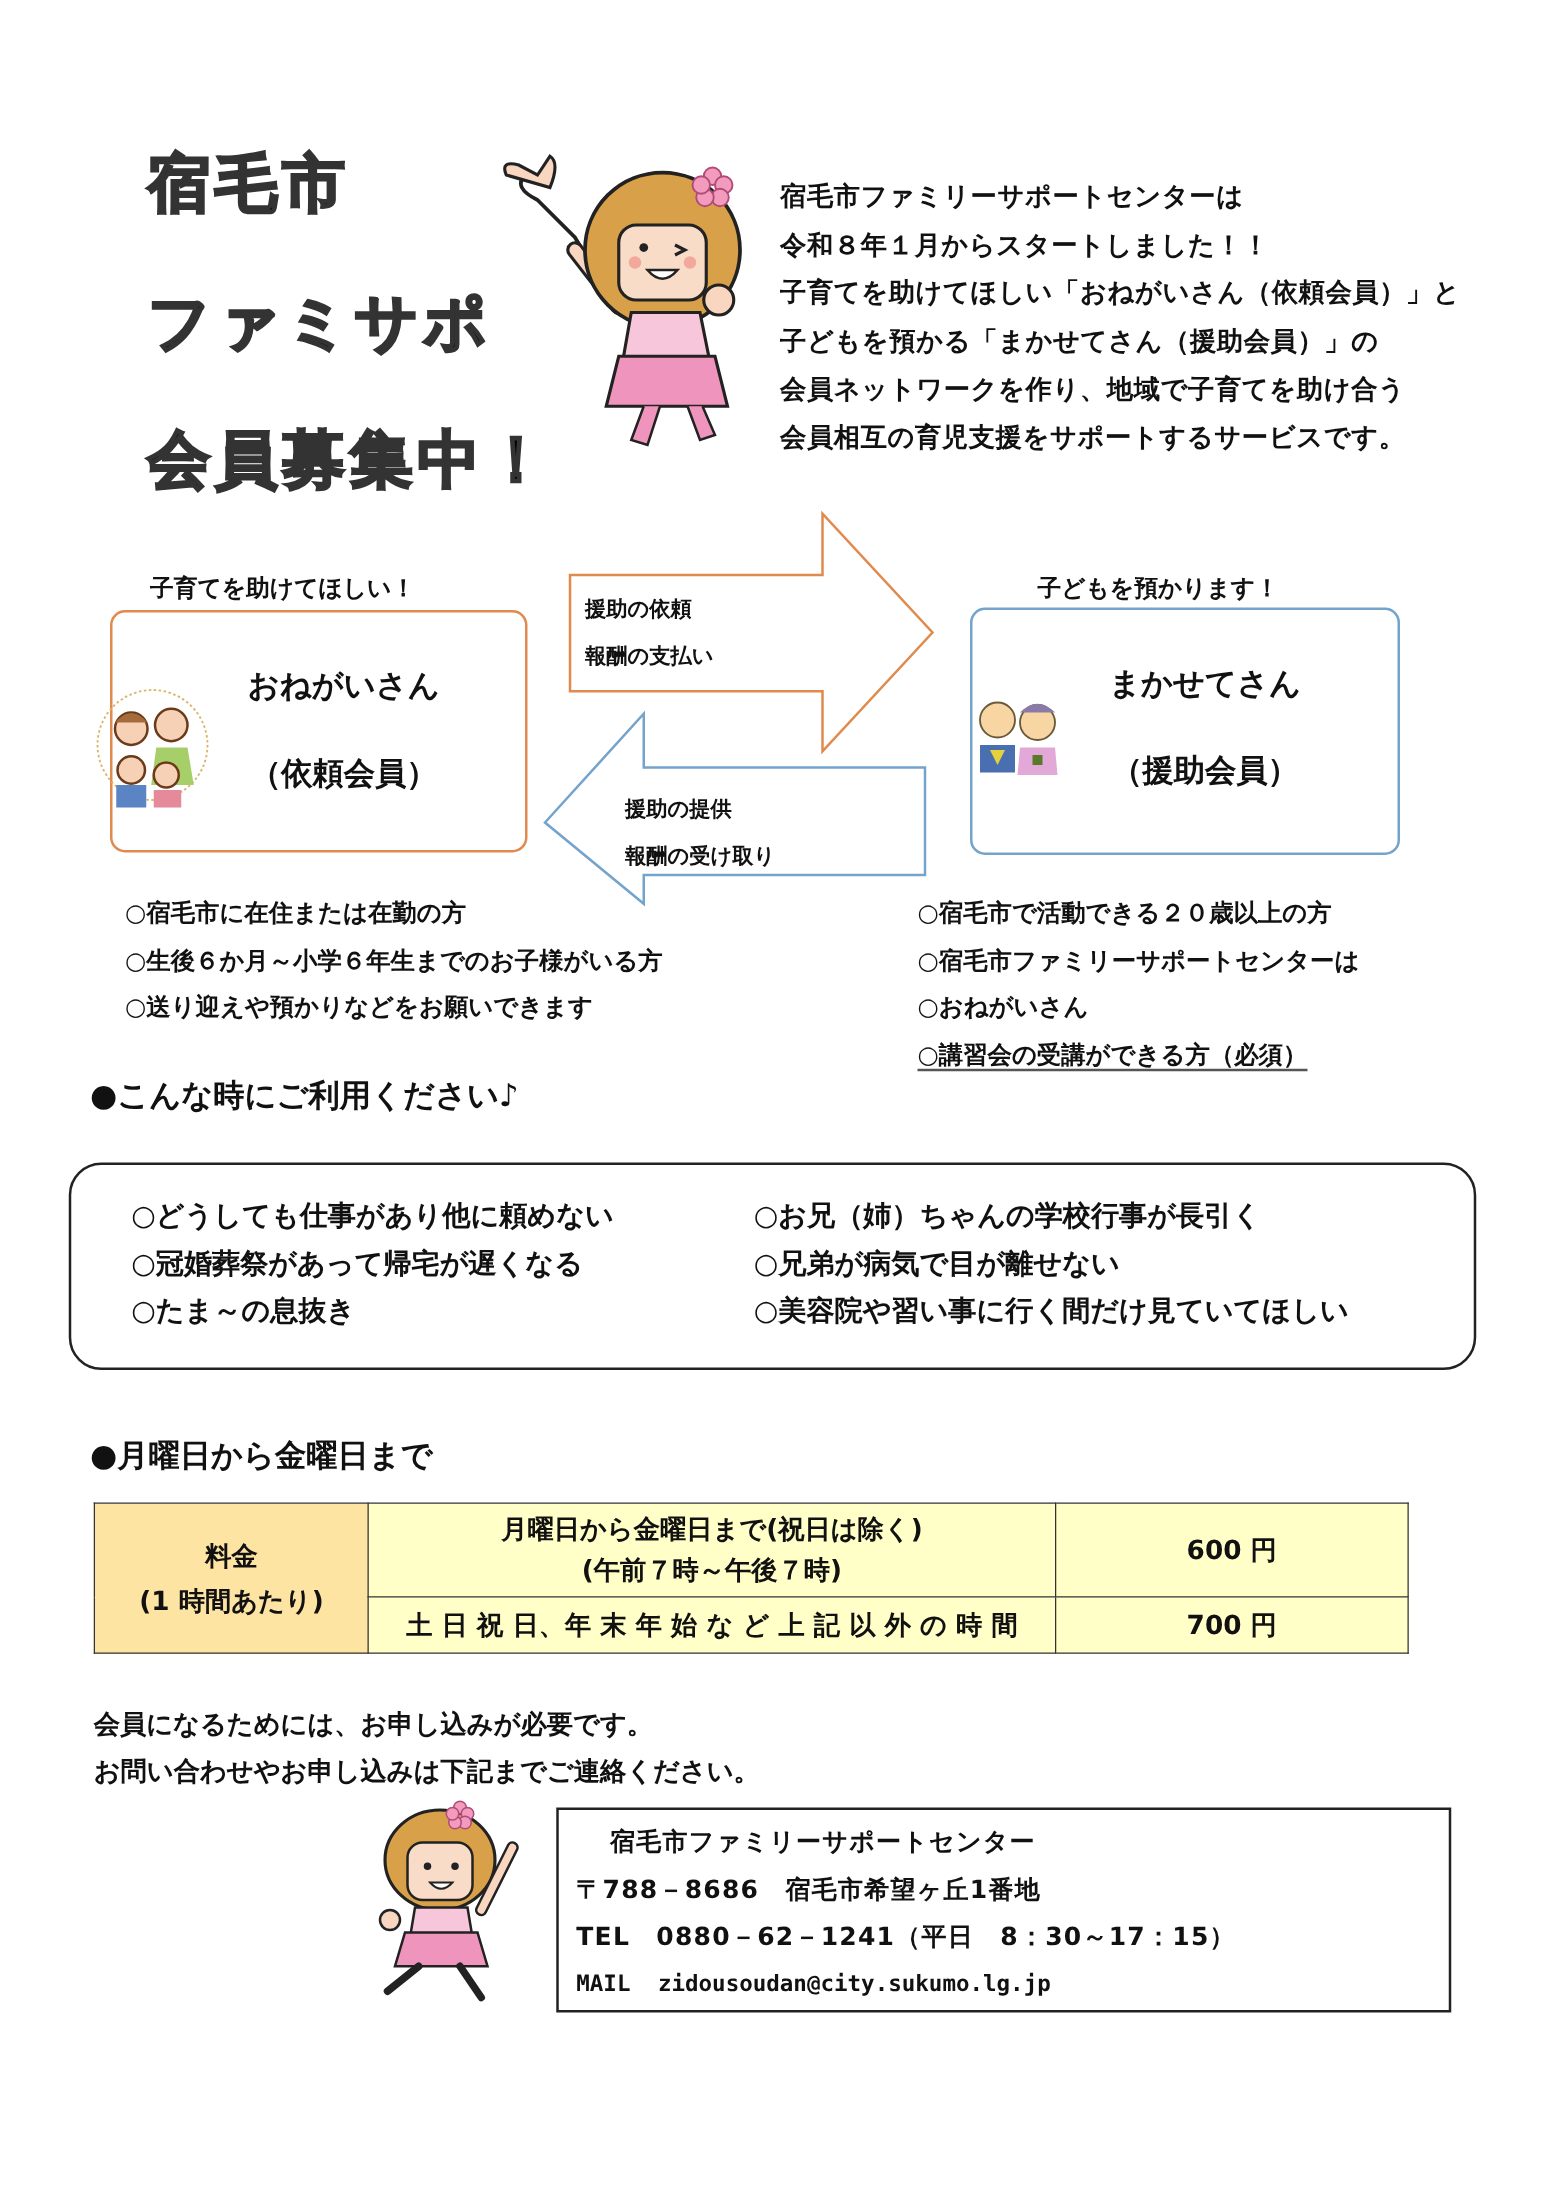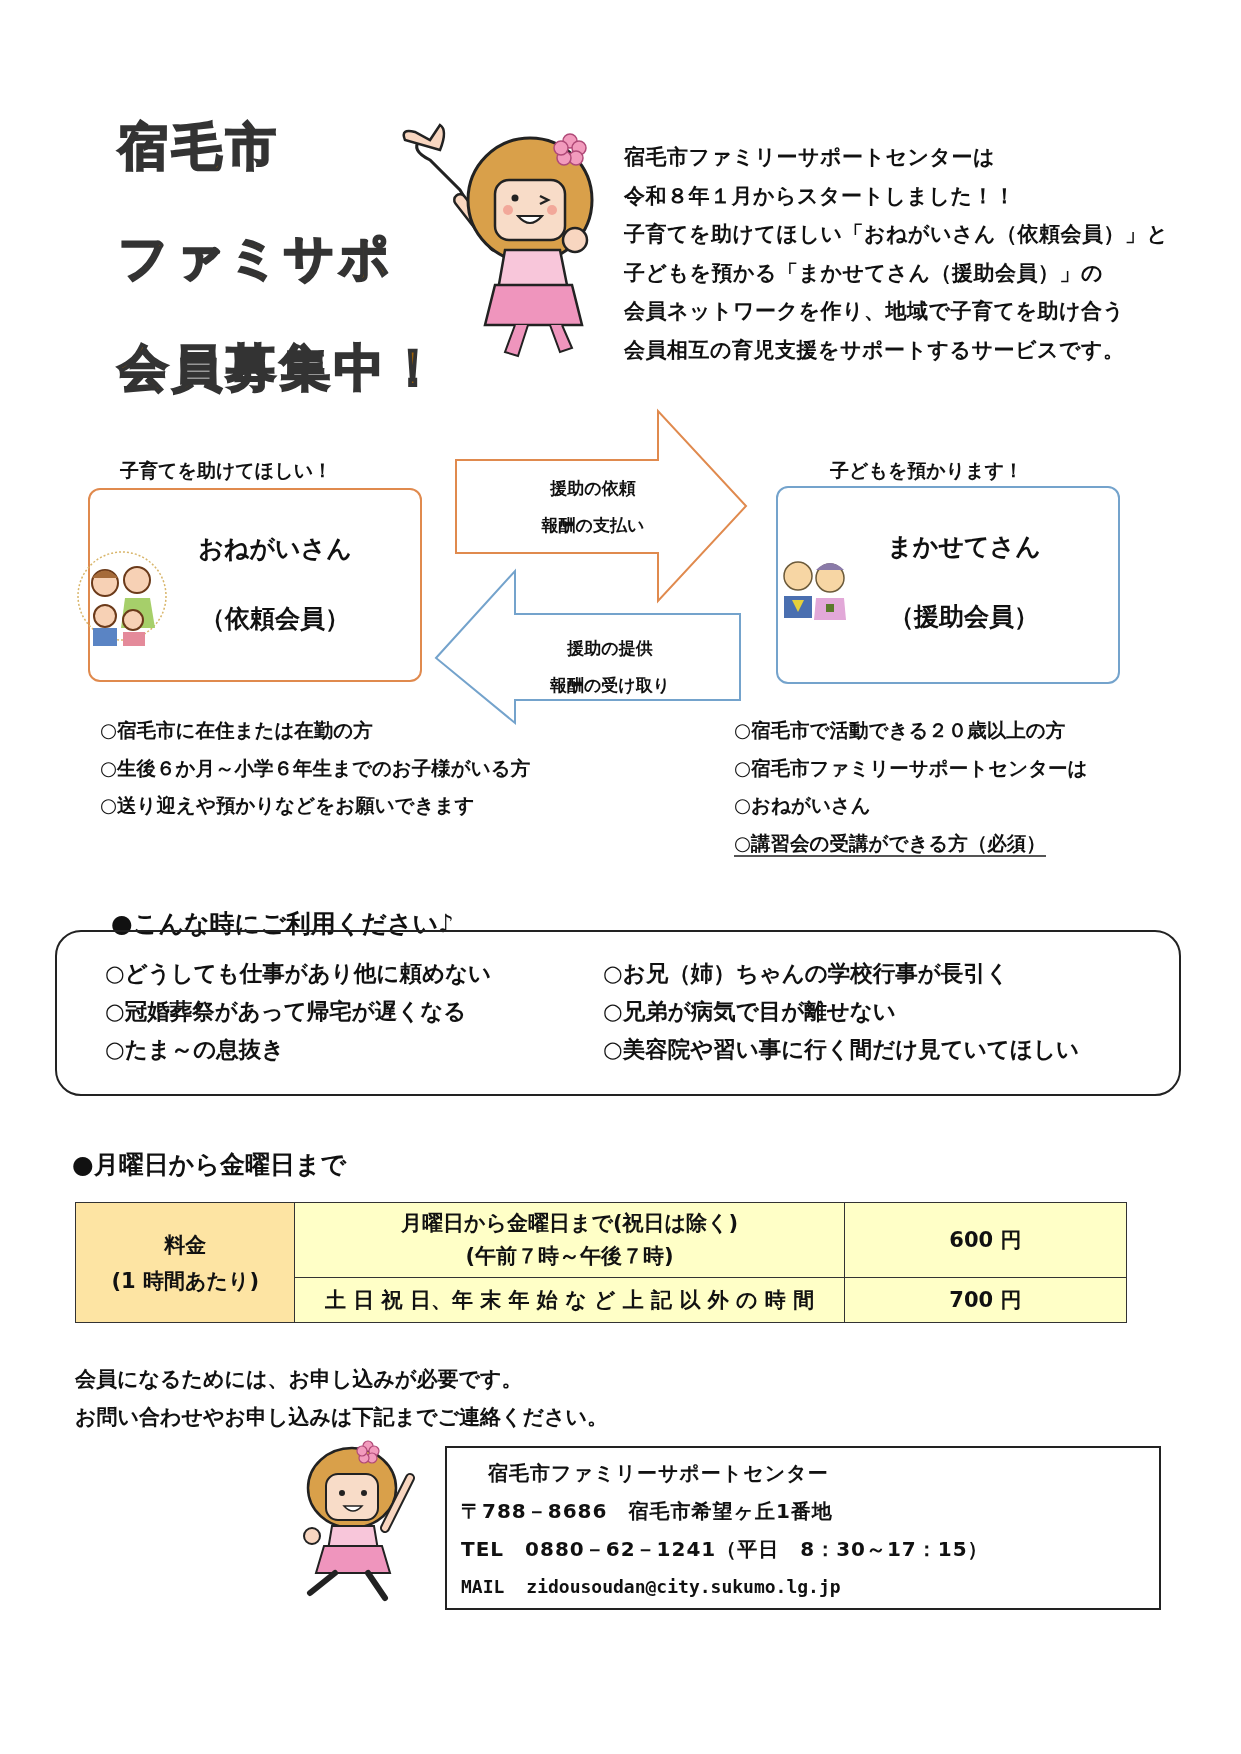--- a/index.html
+++ b/index.html
@@ -2,33 +2,33 @@
 <html><head>
 <meta charset="utf-8">
 <style>
   html, body { margin: 0; padding: 0; background: #ffffff; }
   body { width: 1241px; height: 1754px; position: relative; overflow: hidden;
          font-family: "DejaVu Sans", "Liberation Sans", sans-serif; color: #111; }
   .abs { position: absolute; }
 
   
   .title-line { position: absolute; left: 118px; font-size: 50px; font-weight: bold;
-    color: #a16207; -webkit-text-stroke: 2.2px #333; letter-spacing: 4px; line-height: 1; }
+    color: #000000; -webkit-text-stroke: 2.2px #333; letter-spacing: 4px; line-height: 1; }
 
   .intro { position: absolute; left: 624px; top: 138px; font-size: 21px; font-weight: bold;
     line-height: 38.5px; white-space: nowrap; letter-spacing: 0.5px; }
 
   .label-top { position: absolute; font-size: 19px; font-weight: bold; white-space: nowrap; }
 
   .member-box { position: absolute; border-radius: 12px; background: #fff; }
   .member-box.orange { border: 2px solid #e08a4e; }
   .member-box.blue { border: 2px solid #74a3cc; }
   .member-name { position: absolute; width: 100%; text-align: center; font-size: 25px; font-weight: bold; }
 
-  .arrow-text { position: absolute; font-size: 17px; font-weight: bold; text-align: center;
+  .arrow-text { position: absolute; font-size: 17px; font-weight: bold; text-align: left;
     line-height: 37px; white-space: nowrap; }
 
   .cond-list { position: absolute; font-size: 19.5px; font-weight: bold; line-height: 37.5px; white-space: nowrap; }
   .underlined { border-bottom: 2px solid #555; }
 
   .section-heading { position: absolute; left: 72px; font-size: 25px; font-weight: bold; white-space: nowrap; }
 
   .usage-box { position: absolute; left: 55px; top: 930px; width: 1122px; height: 162px;
     border: 2px solid #222; border-radius: 26px; }
   .usage-col { position: absolute; top: 22px; font-size: 22.5px; font-weight: bold; line-height: 38px; white-space: nowrap; }
@@ -147,21 +147,21 @@
   <div>○生後６か月～小学６年生までのお子様がいる方</div>
   <div>○送り迎えや預かりなどをお願いできます</div>
 </div>
 <div class="cond-list" style="left:734px; top:712px;">
   <div>○宿毛市で活動できる２０歳以上の方</div>
   <div>○宿毛市ファミリーサポートセンターは</div>
   <div>○おねがいさん</div>
   <div><span class="underlined">○講習会の受講ができる方（必須）</span></div>
 </div>
 
-<div class="section-heading" style="top:907px;margin-left:39px;">●こんな時にご利用ください♪</div>
+<div class="section-heading" style="top:860px;">●こんな時にご利用ください♪</div>
 <div class="usage-box">
   <div class="usage-col" style="left:48px;">
     <div>○どうしても仕事があり他に頼めない</div>
     <div>○冠婚葬祭があって帰宅が遅くなる</div>
     <div>○たま～の息抜き</div>
   </div>
   <div class="usage-col" style="left:546px;">
     <div>○お兄（姉）ちゃんの学校行事が長引く</div>
     <div>○兄弟が病気で目が離せない</div>
     <div>○美容院や習い事に行く間だけ見ていてほしい</div>

